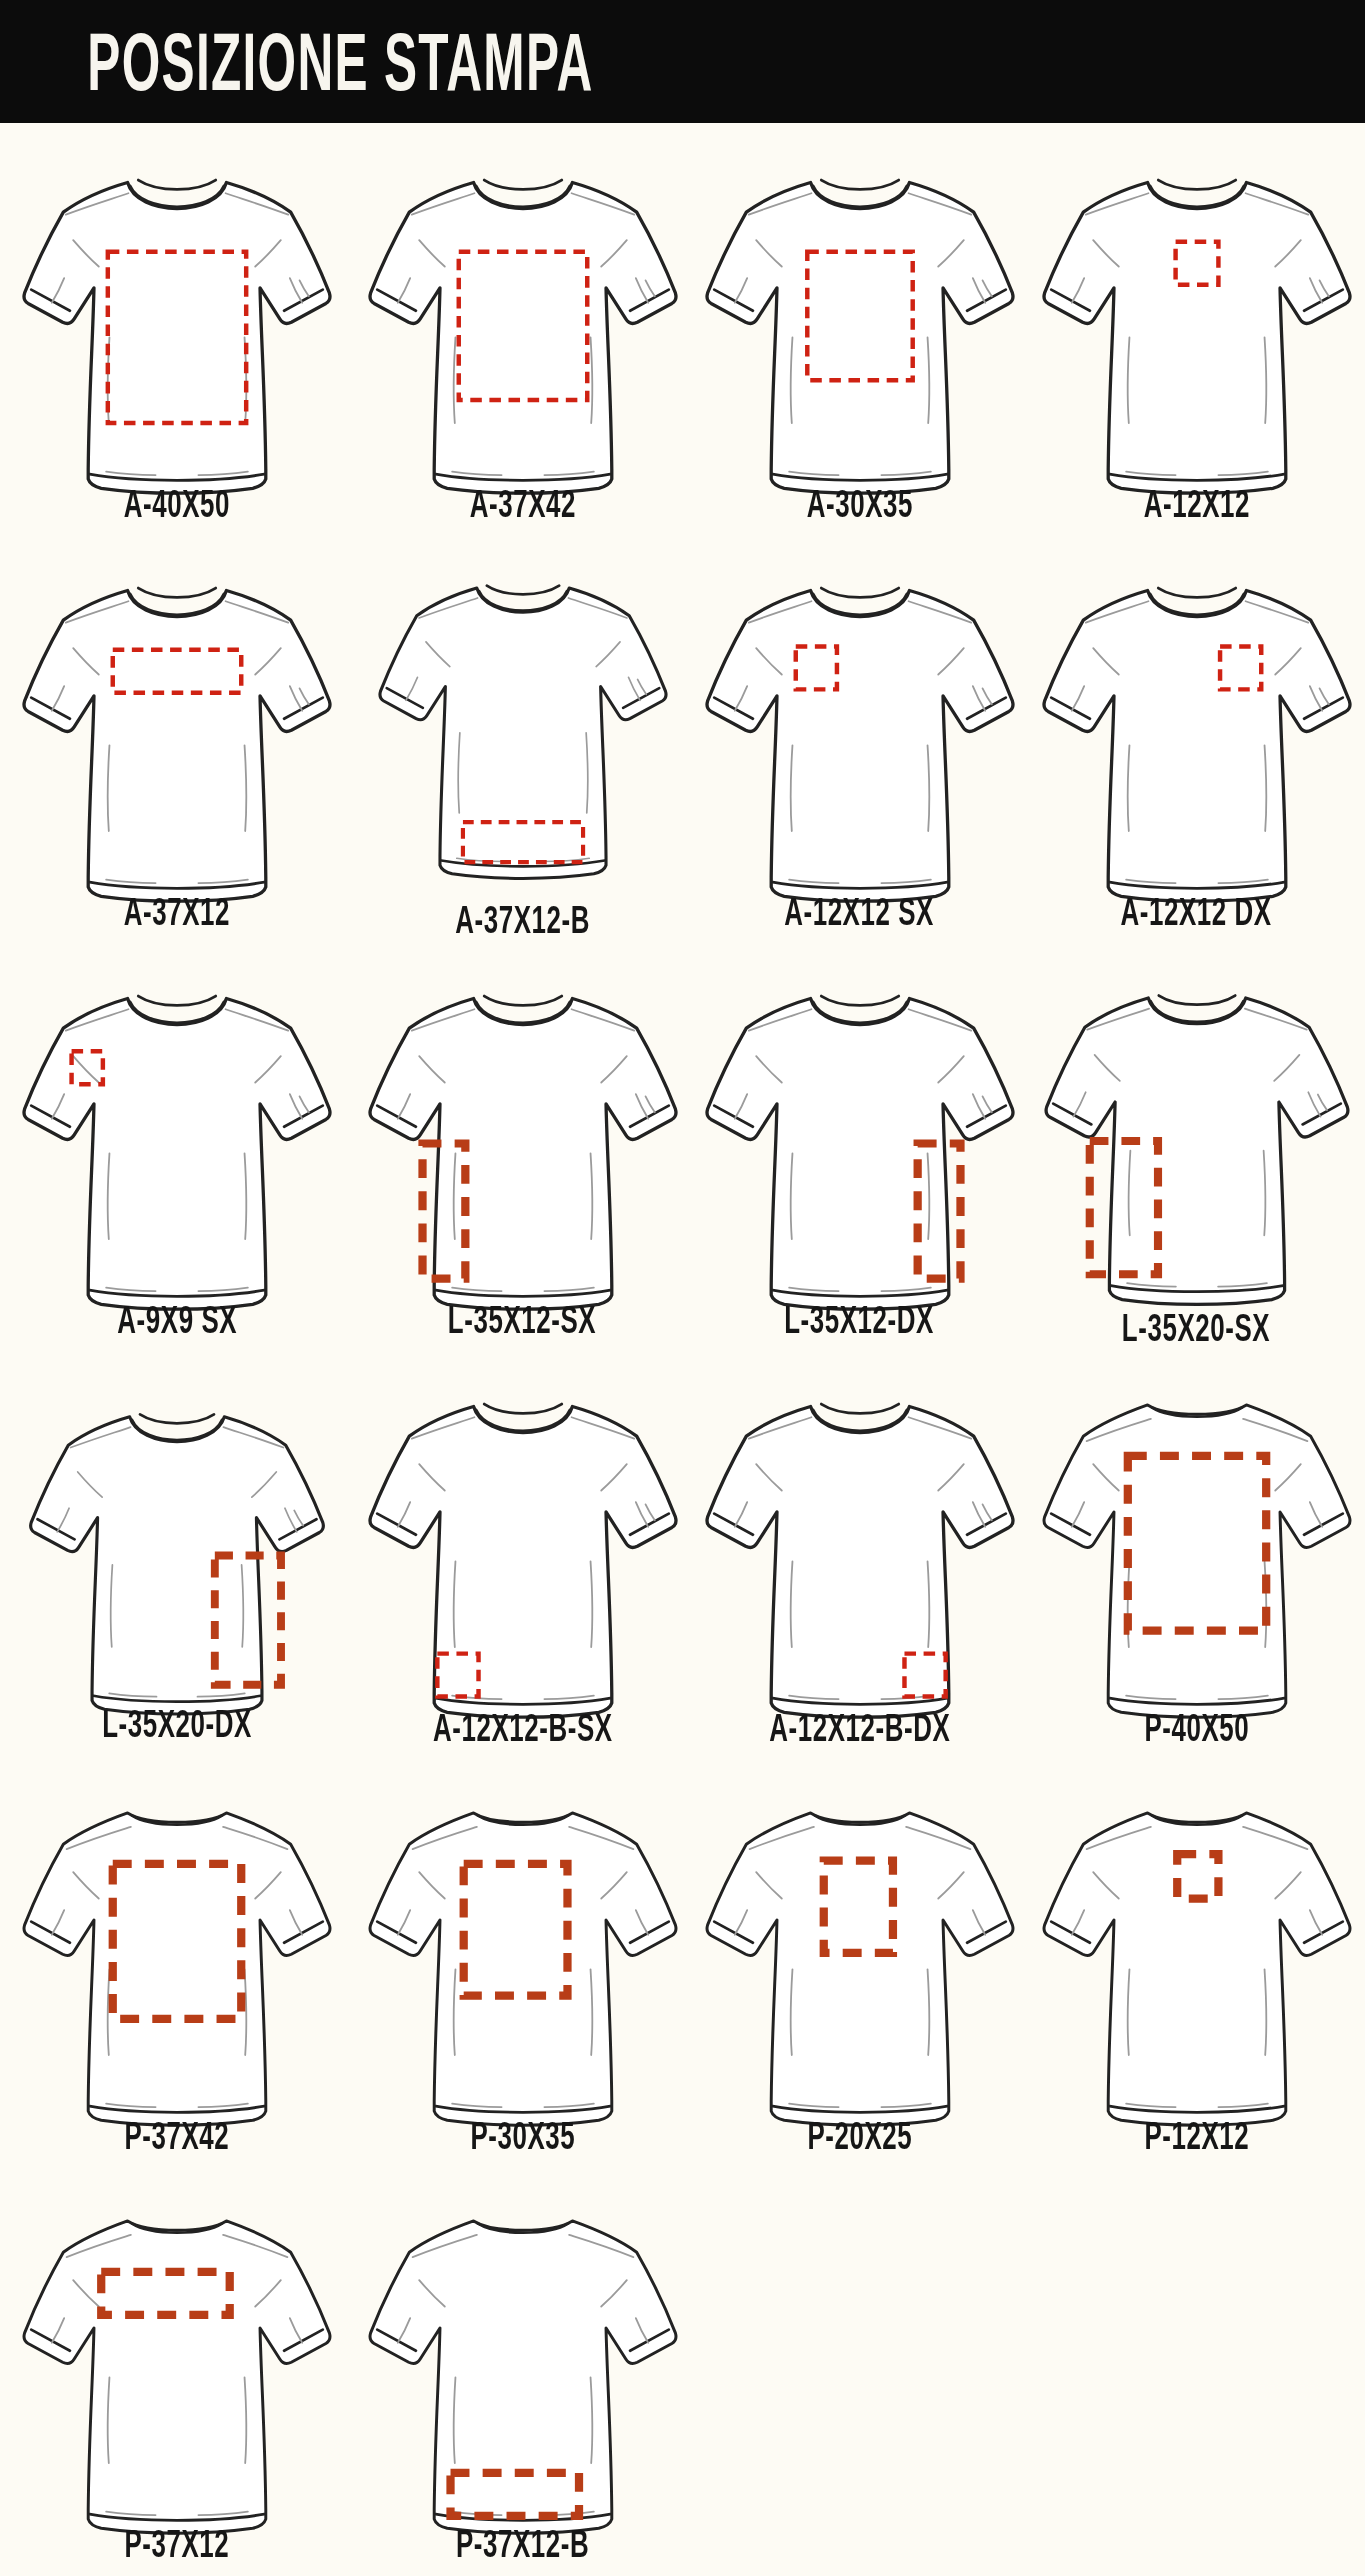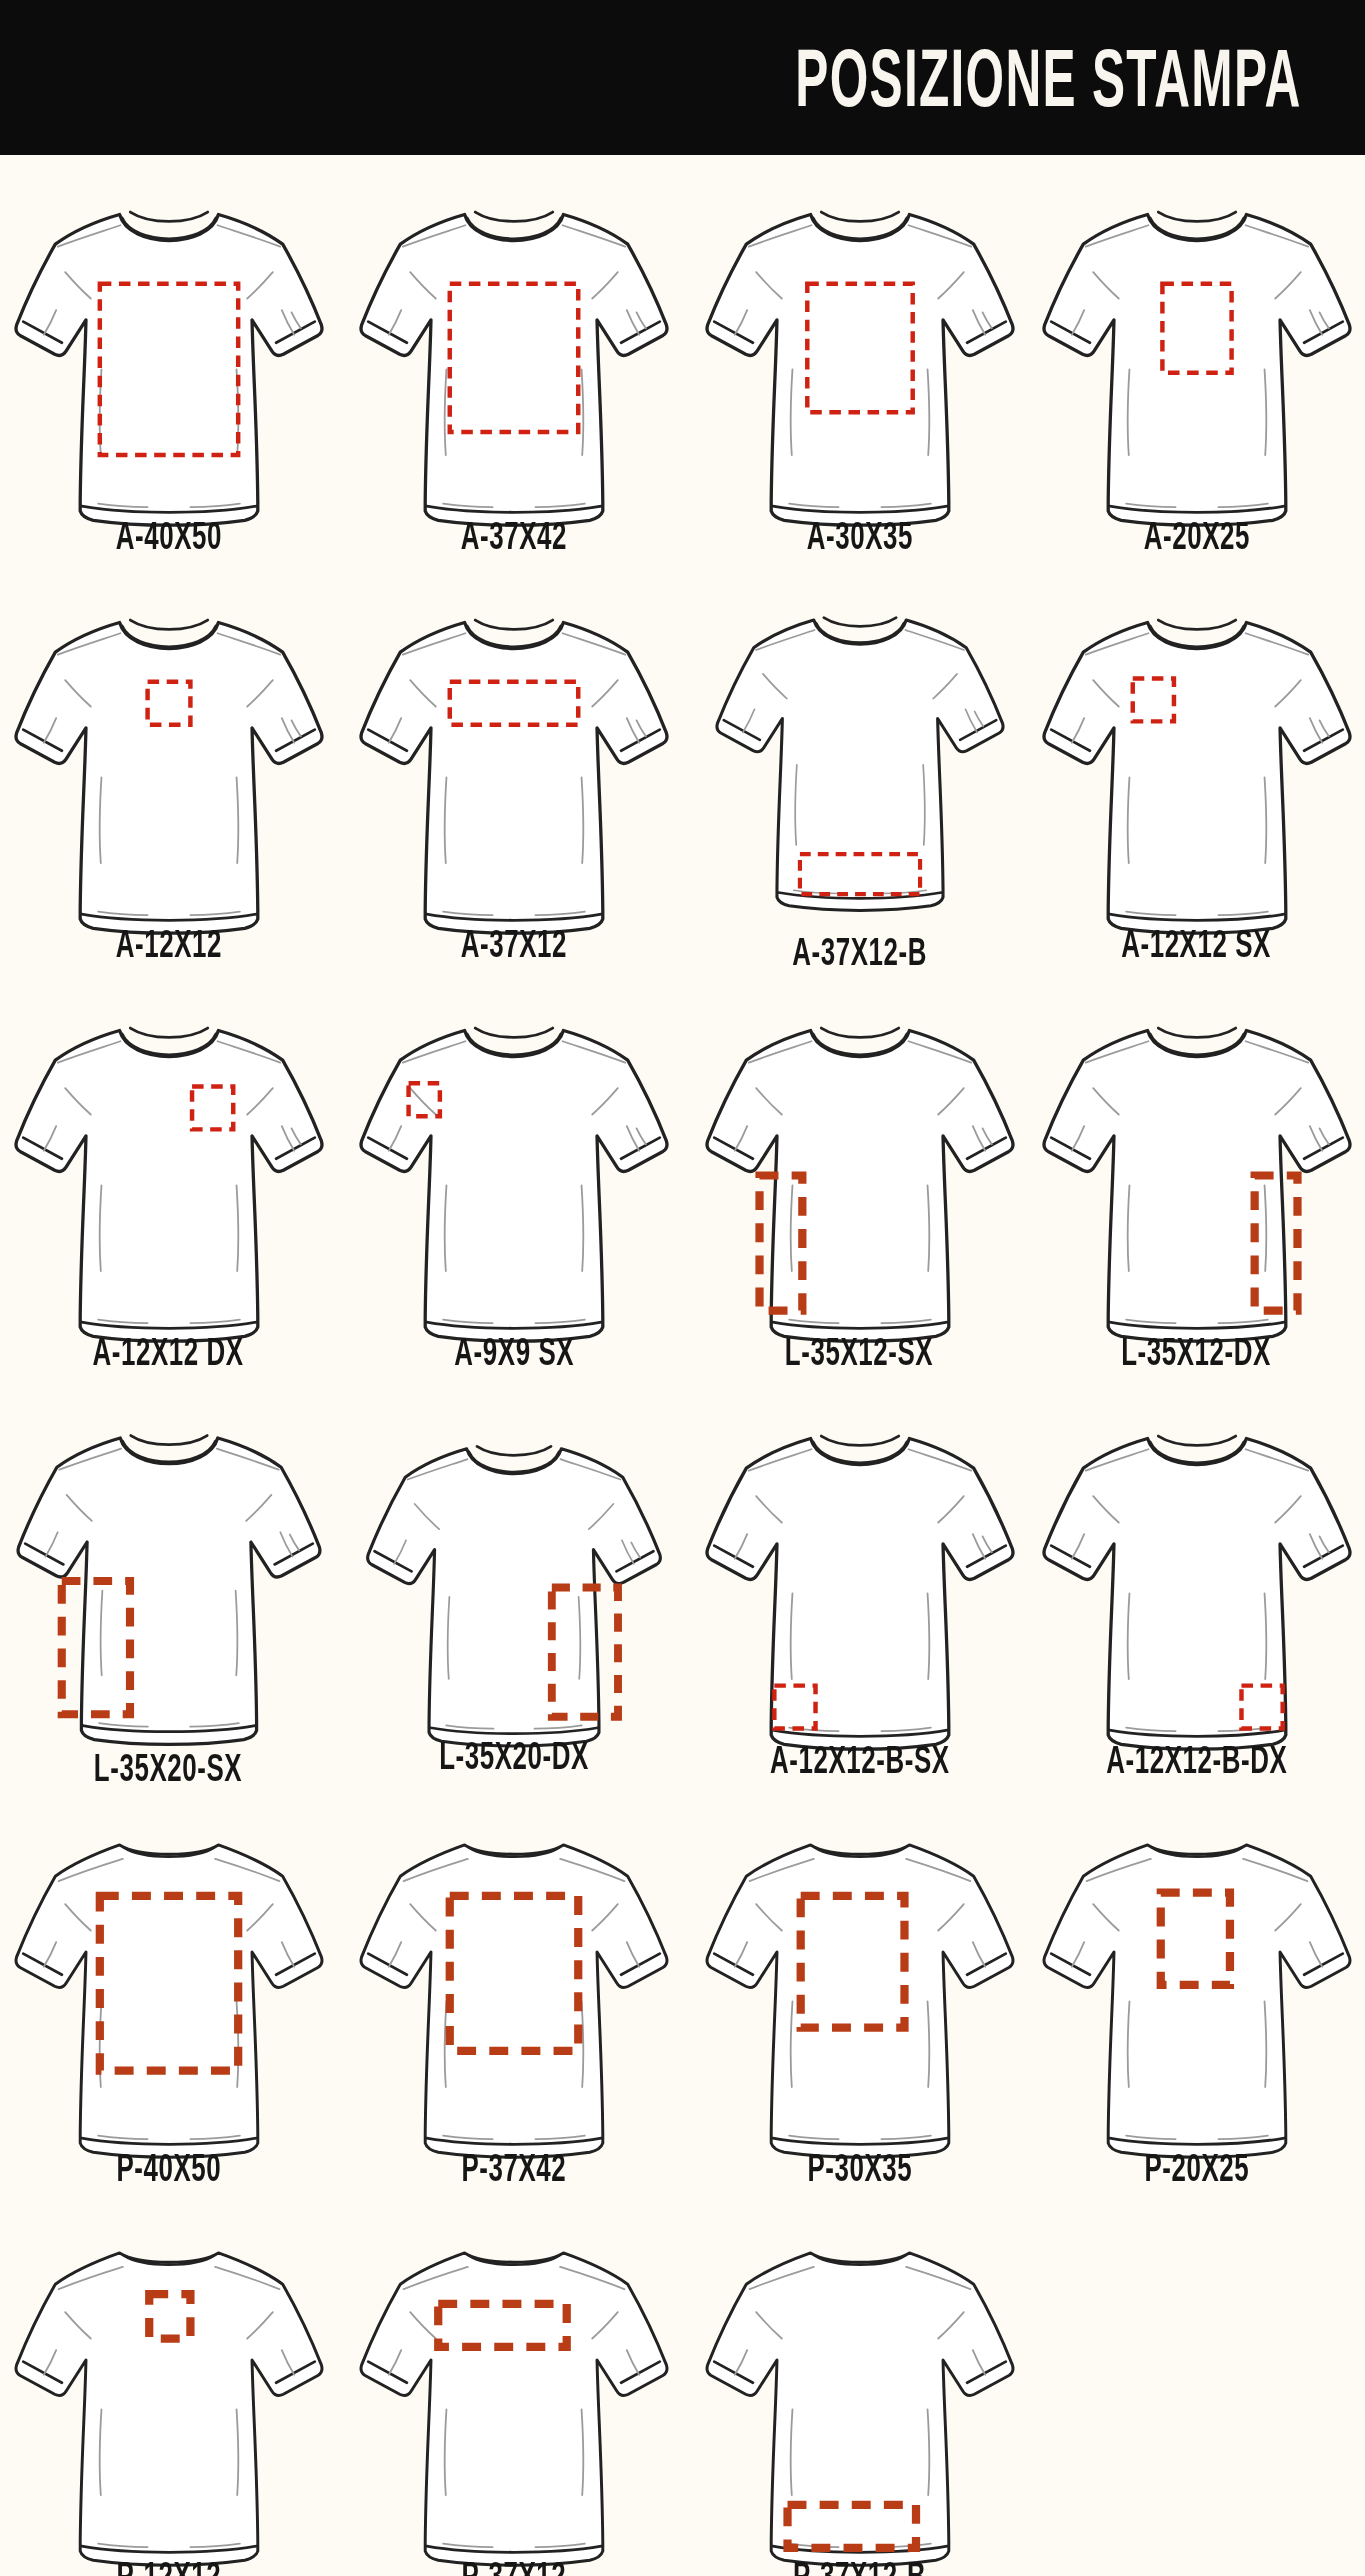--- a/index.html
+++ b/index.html
@@ -2,26 +2,27 @@
 <html style="font-size:13px"><head>
 <meta charset="utf-8">
 <style>
   html,body{margin:0;padding:0;}
   body{
     width:1365px;
     background:#fdfbf4;
     font-family:"Liberation Sans", sans-serif;
   }
   .title-bar{
-    height:155px;
+    height:123px;
     background:#0c0c0c;
     display:flex;
     align-items:center;
-    justify-content:flex-end;
+    justify-content:flex-start;
     overflow:hidden;
+    padding-left:24px;
   }
   .title{
     color:#f7f5ee;
     font-weight:bold;
     font-size:62px;
     letter-spacing:1.6px;
     white-space:nowrap;
     transform:scale(0.80,1.32);
   }
   .grid{
@@ -170,27 +171,20 @@
   </figure>
 
   <figure class="cell" style="margin:0;">
     <svg class="tee" viewBox="0 0 200 224" xmlns="http://www.w3.org/2000/svg">
       <use href="#tee-front" xlink:href="#tee-front"></use>
       <rect class="print-area pa-thin" x="68" y="66" width="64" height="78"></rect>
     </svg>
     <figcaption class="label">A-30X35</figcaption>
   </figure>
 
-  <figure class="cell" style="margin:0;">
-    <svg class="tee" viewBox="0 0 200 224" xmlns="http://www.w3.org/2000/svg">
-      <use href="#tee-front" xlink:href="#tee-front"></use>
-      <rect class="print-area pa-thin" x="79" y="66" width="42" height="54"></rect>
-    </svg>
-    <figcaption class="label">A-20X25</figcaption>
-  </figure>
 
   <figure class="cell" style="margin:0;">
     <svg class="tee" viewBox="0 0 200 224" xmlns="http://www.w3.org/2000/svg">
       <use href="#tee-front" xlink:href="#tee-front"></use>
       <rect class="print-area pa-thin" x="87" y="60" width="26" height="26"></rect>
     </svg>
     <figcaption class="label">A-12X12</figcaption>
   </figure>
 
   <figure class="cell" style="margin:0;">

